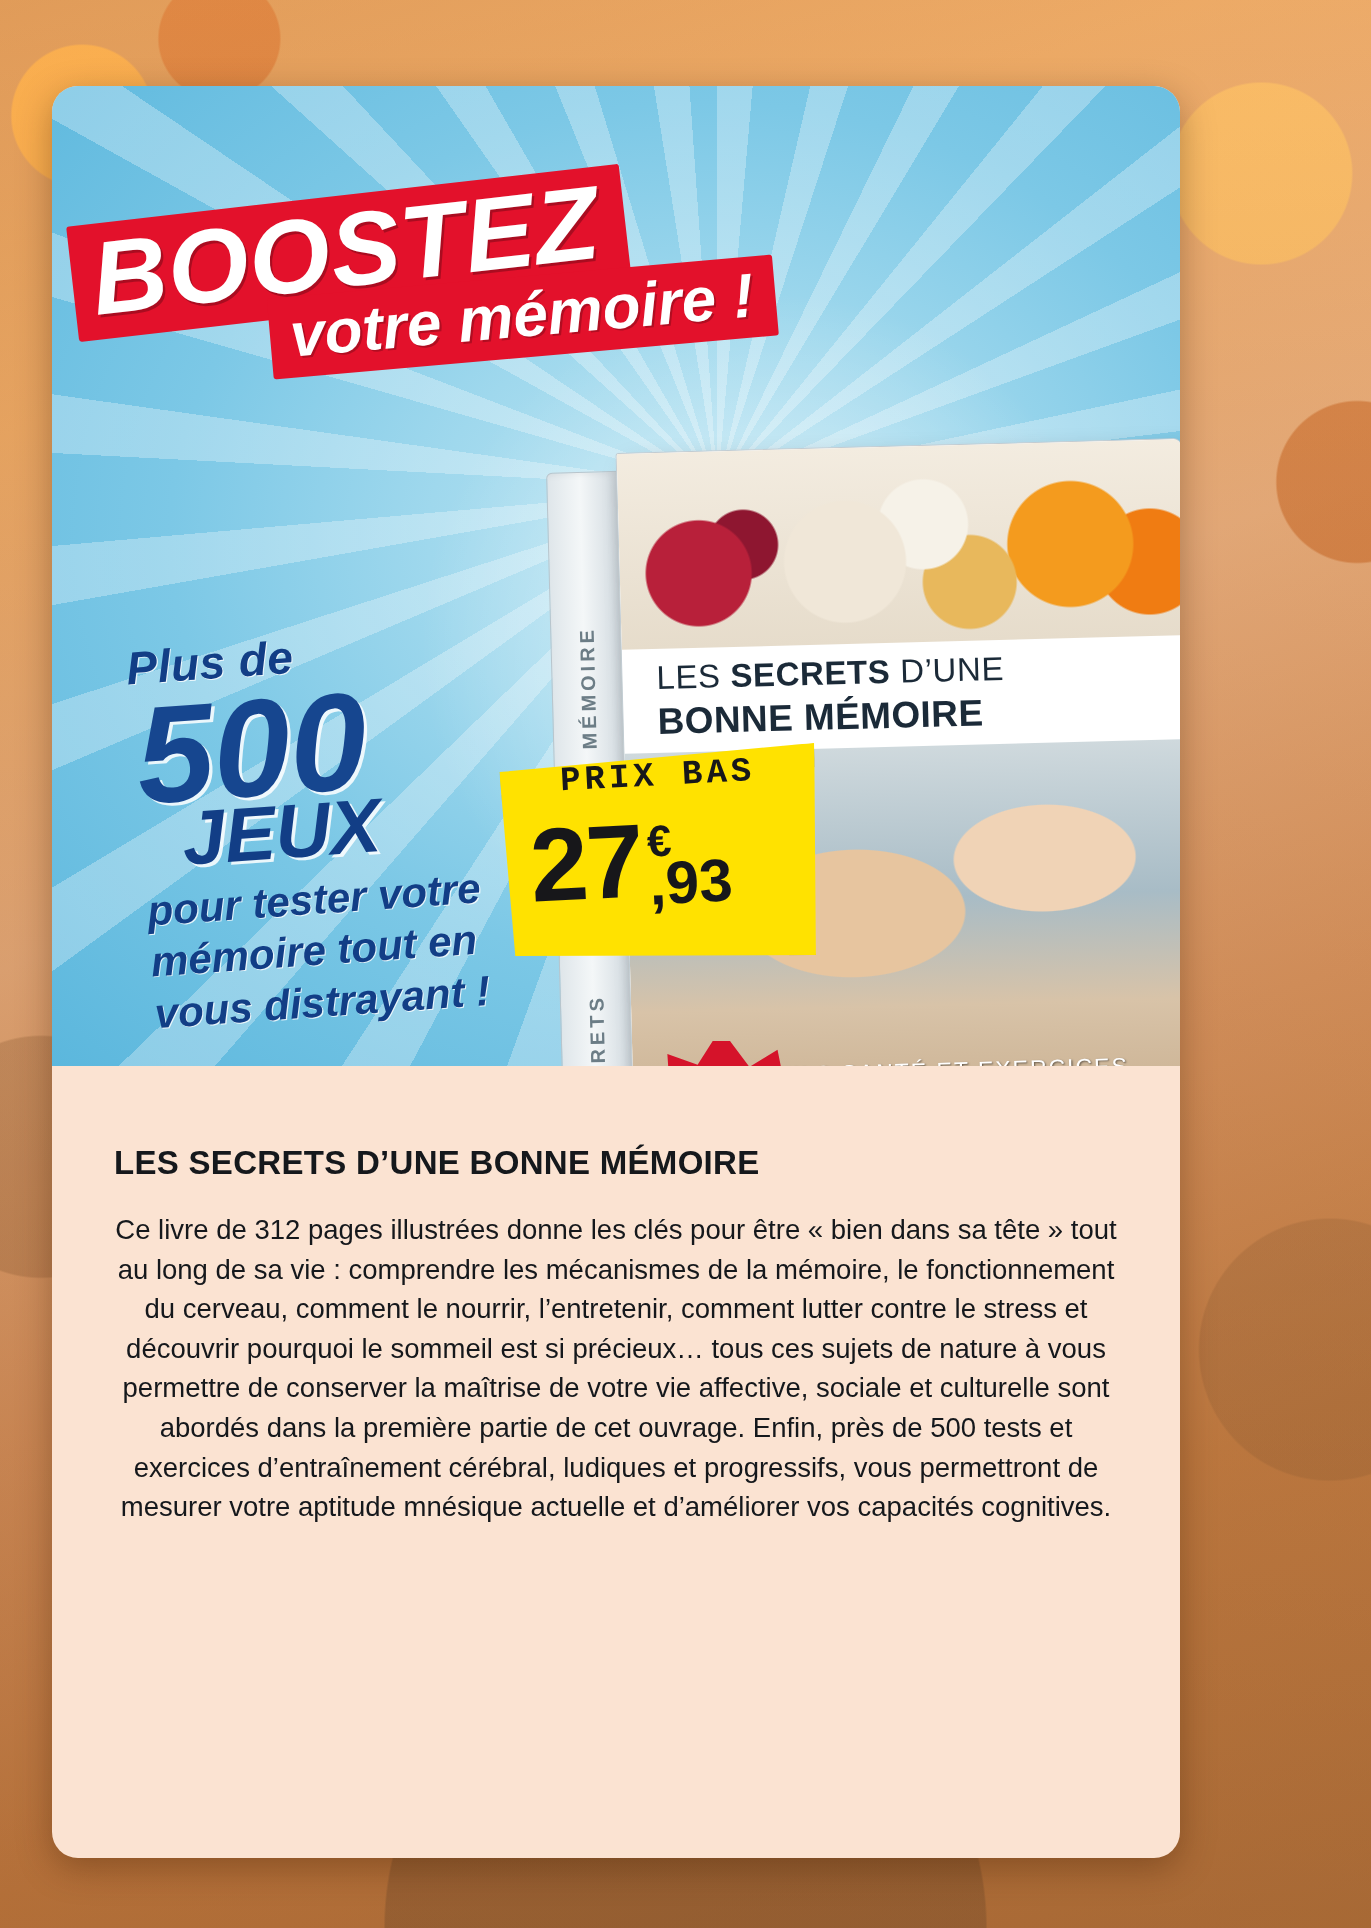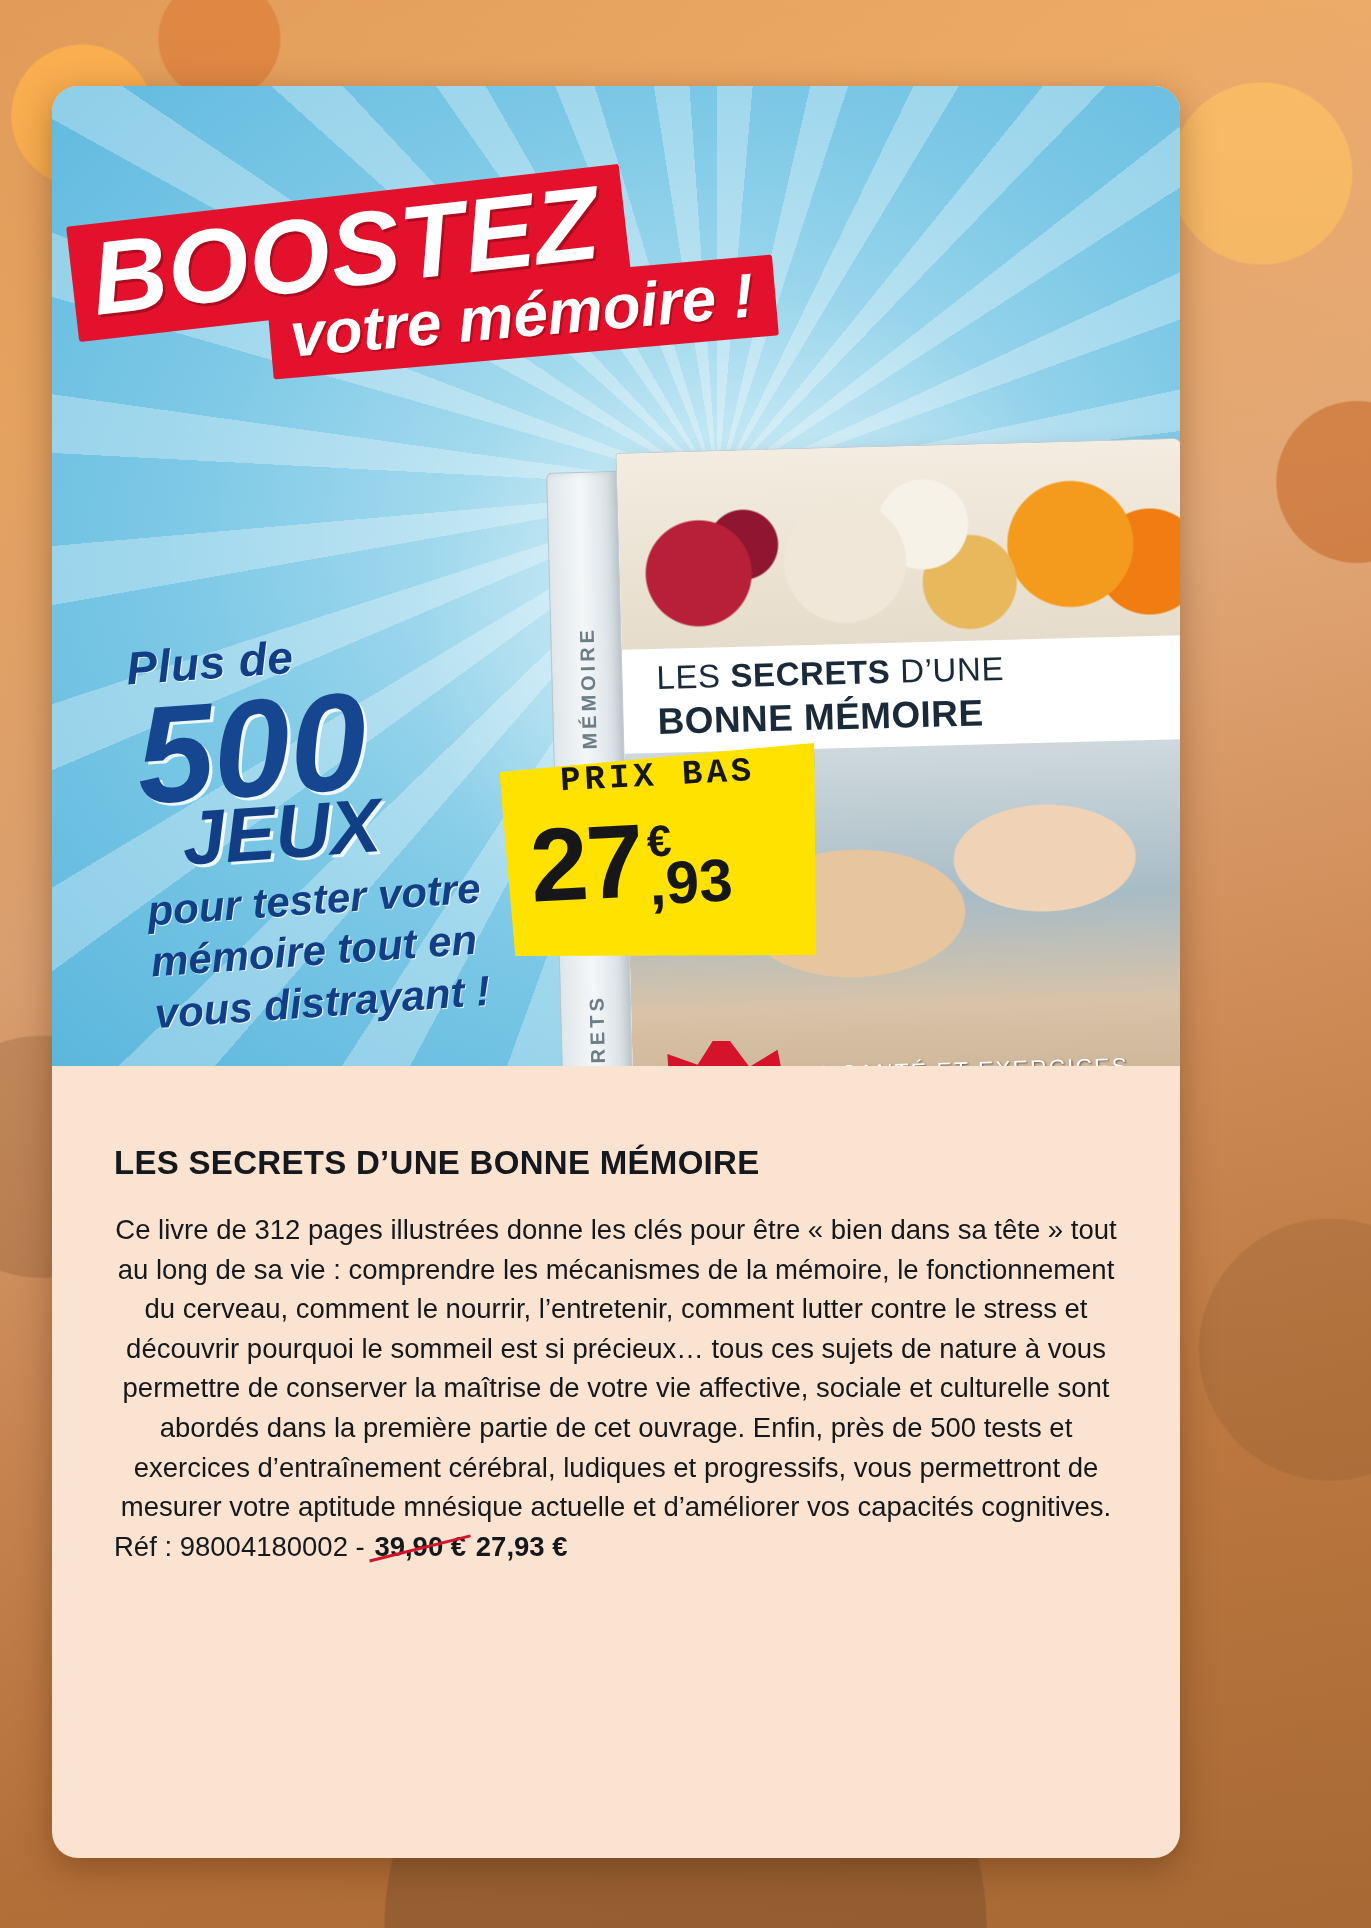--- a/index.html
+++ b/index.html
@@ -341,18 +341,15 @@
 
     <div class="burst">
       <div class="burst-star"></div>
 
     </div>
   </div>
 
   <div class="desc">
     <h2>LES SECRETS D’UNE BONNE MÉMOIRE</h2>
     <p>Ce livre de 312 pages illustrées donne les clés pour être « bien dans sa tête » tout au long de sa vie : comprendre les mécanismes de la mémoire, le fonctionnement du cerveau, comment le nourrir, l’entretenir, comment lutter contre le stress et découvrir pourquoi le sommeil est si précieux… tous ces sujets de nature à vous permettre de conserver la maîtrise de votre vie affective, sociale et culturelle sont abordés dans la première partie de cet ouvrage. Enfin, près de 500 tests et exercices d’entraînement cérébral, ludiques et progressifs, vous permettront de mesurer votre aptitude mnésique actuelle et d’améliorer vos capacités cognitives.</p>
-    <div class="ref-line">
-      <span>Réf : 98004180002 - </span><span class="old-price">39,90 €</span><span> </span><span class="new-price">27,93 €</span>
-    </div>
   </div>
 
 </div>
 
 </body></html>

